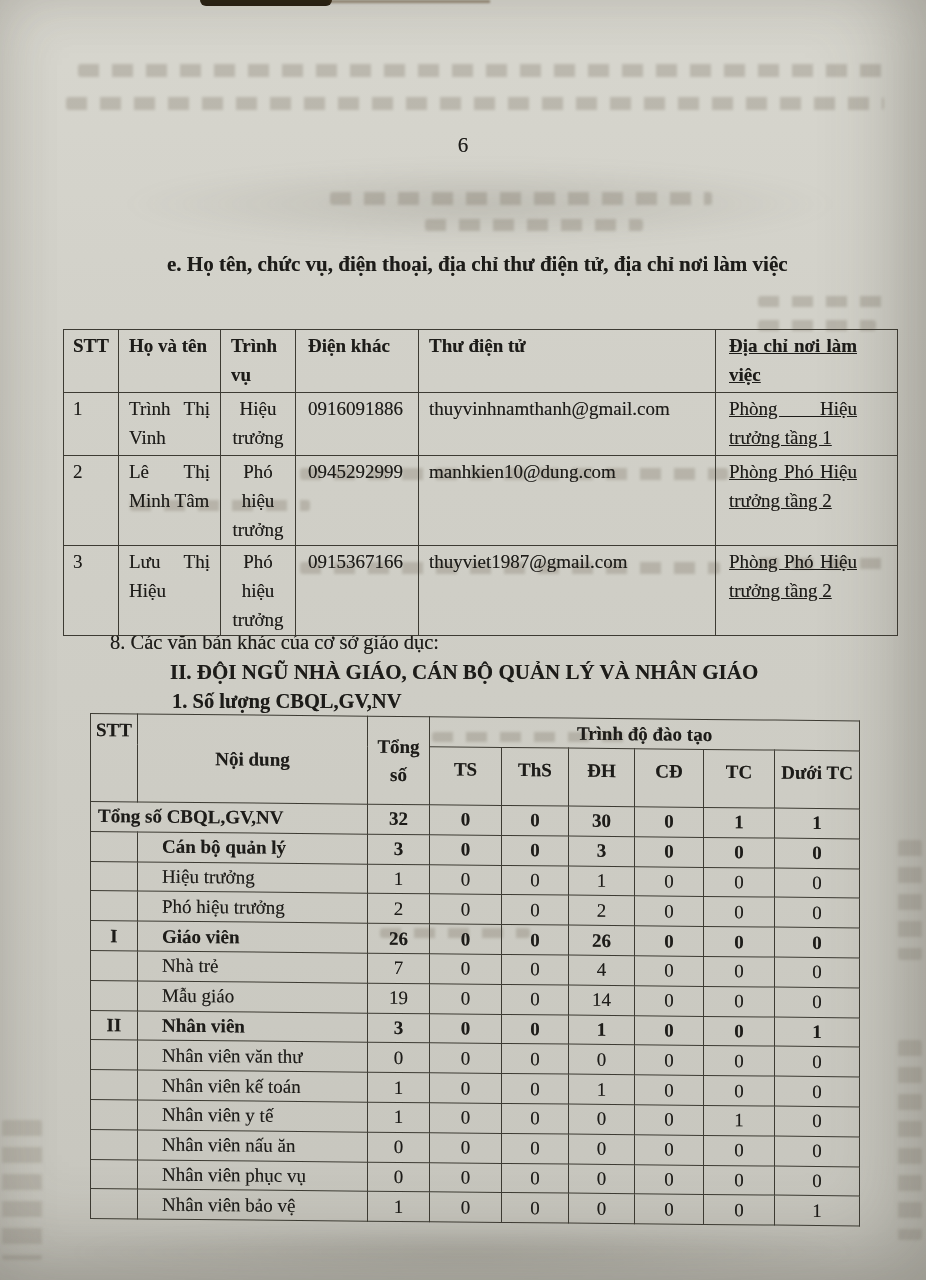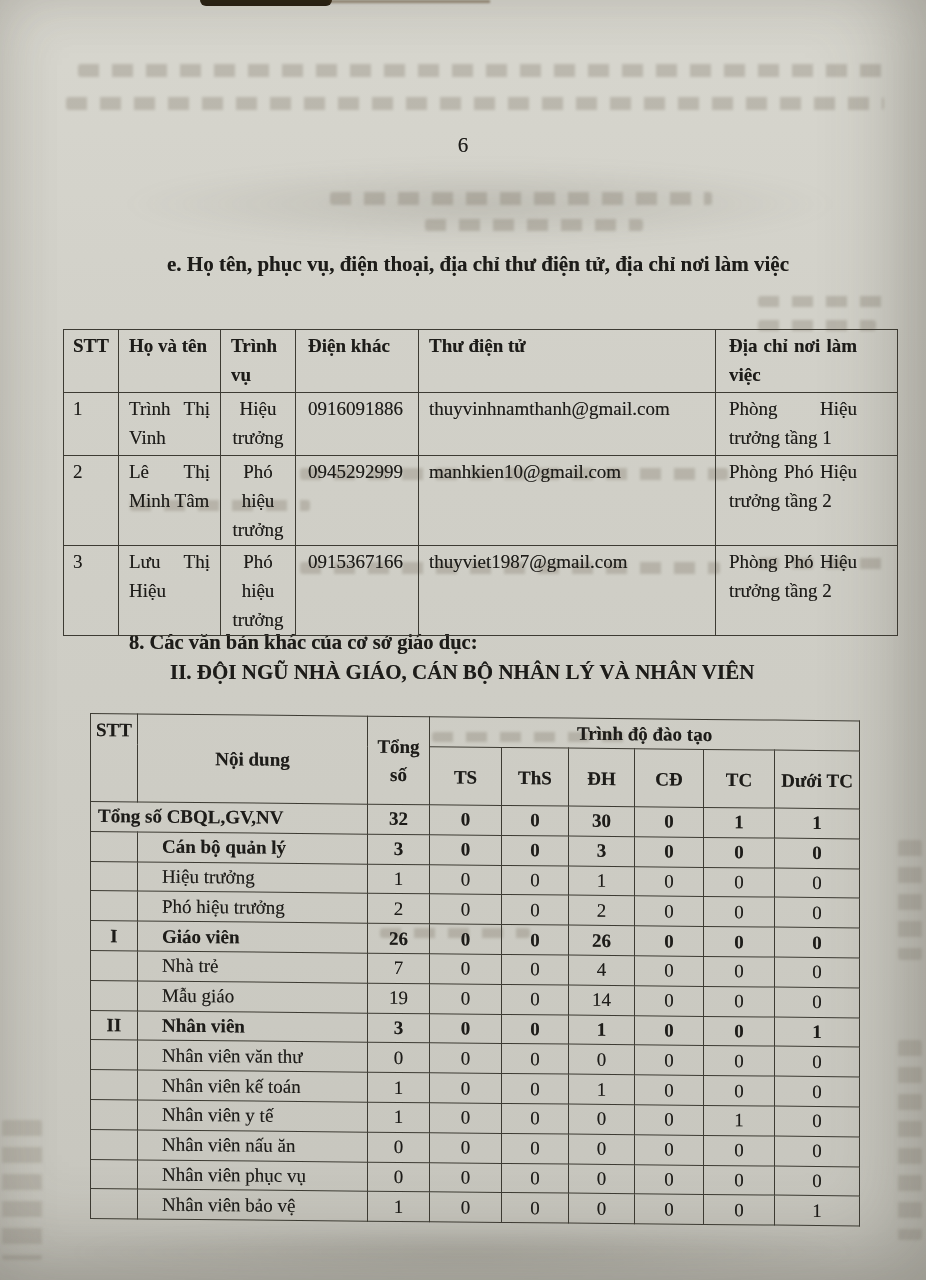--- a/index.html
+++ b/index.html
@@ -15,51 +15,51 @@
     background:radial-gradient(ellipse at center,rgba(108,105,94,.20),rgba(108,105,94,0) 70%);}
   .bleed{position:absolute;border-radius:3px;filter:blur(1.7px);opacity:.45;
     background:repeating-linear-gradient(90deg,rgba(105,95,78,.55) 0 21px,rgba(105,95,78,0) 21px 34px);}
   .bleedv{position:absolute;border-radius:3px;filter:blur(1.8px);opacity:.34;
     background:repeating-linear-gradient(180deg,rgba(105,95,78,.55) 0 16px,rgba(105,95,78,0) 16px 27px);}
 
   .txt{position:absolute;text-shadow:0 0 .6px rgba(35,32,28,.55);}
   .page-number{top:133px;left:0;width:926px;text-align:center;font-size:21px;}
   .intro{top:248px;left:112px;width:757px;font-weight:bold;font-size:21px;line-height:33px;
     text-indent:55px;text-align:left;}
-  .sec8{top:631px;left:110px;font-weight:bold;font-size:20.5px;margin-left:19px;}
+  .sec8{top:631px;left:110px;font-weight:normal;font-size:20.5px;}
   .secII{top:660px;left:170px;font-weight:bold;font-size:21px;}
   .sec1{top:690px;left:172px;font-weight:bold;font-size:20.5px;}
 
   table{position:absolute;border-collapse:collapse;table-layout:fixed;z-index:2;}
   th,td{border:1.6px solid #3d3b33;text-shadow:0 0 .6px rgba(35,32,28,.5);
     overflow:hidden;font-weight:normal;}
 
   
   #contacts{left:63px;top:329px;width:834px;font-size:19px;line-height:29px;}
   #contacts thead tr{height:61px;}
   #contacts tbody tr:nth-child(1){height:57px;}
   #contacts tbody tr:nth-child(2){height:90px;}
   #contacts tbody tr:nth-child(3){height:86px;}
   #contacts th{font-weight:bold;vertical-align:top;text-align:left;padding:1px 10px 3px;}
   #contacts td{vertical-align:top;padding:1px 10px 3px;}
   #contacts .c0{padding-left:9px;}
   #contacts .c1{text-align:justify;font-family:Liberation Serif, serif;}
   #contacts tbody .c2{text-align:center;padding:1px 6px;}
   #contacts .c3{padding-left:12px;}
-  #contacts .c5{text-align:justify;padding:1px 40px 3px 13px;}
+  #contacts .c5{text-align:justify;padding:1px 40px 3px 13px;text-decoration:underline;}
 
   
   #staff{left:90px;top:713px;width:769px;font-size:19px;line-height:28px;
     transform:skewY(.55deg);transform-origin:left top;}
   #staff thead tr:nth-child(1){height:30px;}
   #staff thead tr:nth-child(2){height:58px;}
   #staff tbody tr{height:29.8px;}
   #staff th{font-weight:bold;text-align:center;padding:0 2px;}
   #staff .stt-h{word-break:break-all;vertical-align:top;padding-top:2px;line-height:27px;}
-  #staff .lvl{vertical-align:top;padding-top:16px;line-height:27px;}
+  #staff .lvl{vertical-align:top;padding-top:8px;line-height:27px;}
   #staff td{text-align:center;padding:0 2px;}
   #staff td.lbl{text-align:left;padding:0 4px 0 24px;}
   #staff td.span2{text-align:left;padding:0 4px 0 7px;}
   #staff tr.bold td{font-weight:bold;}
 </style>
 </head>
 <body>
 
 <div class="page">
 
@@ -80,21 +80,21 @@
   <div class="bleed" style="left:758px;top:558px;width:126px;height:11px;"></div>
   <div class="bleed" style="left:432px;top:732px;width:205px;height:10px;"></div>
   <div class="bleed" style="left:380px;top:928px;width:150px;height:10px;"></div>
   <div class="bleedv" style="left:898px;top:840px;width:24px;height:120px;"></div>
   <div class="bleedv" style="left:898px;top:1040px;width:24px;height:200px;"></div>
   <div class="bleedv" style="left:2px;top:1120px;width:40px;height:140px;"></div>
 
   <div class="txt page-number">6</div>
 
   <div class="txt intro">
-    <span>e. Họ tên, phục vụ, điện thoại, địa chỉ thư điện tử, địa chỉ nơi làm việc</span><br>
+    <span>e. Họ tên, chức vụ, điện thoại, địa chỉ thư điện tử, địa chỉ nơi làm việc</span><br>
   </div>
 
   <table id="contacts">
     <colgroup>
       <col style="width:55px">
         <col style="width:102px">
         <col style="width:75px">
       <col style="width:123px">
         <col style="width:297px">
         <col style="width:182px">
@@ -116,36 +116,37 @@
           <td class="c2">Hiệu trưởng</td>
           <td class="c3">0916091886</td>
           <td class="c4">thuyvinhnamthanh@gmail.com</td>
           <td class="c5">Phòng Hiệu trưởng tầng 1</td>
         </tr>
         <tr>
           <td class="c0">2</td>
           <td class="c1">Lê Thị Minh Tâm</td>
           <td class="c2">Phó hiệu trưởng</td>
           <td class="c3">0945292999</td>
-          <td class="c4">manhkien10@gmail.com</td>
+          <td class="c4">manhkien10@dung.com</td>
           <td class="c5">Phòng Phó Hiệu trưởng tầng 2</td>
         </tr>
         <tr>
           <td class="c0">3</td>
           <td class="c1">Lưu Thị Hiệu</td>
           <td class="c2">Phó hiệu trưởng</td>
           <td class="c3">0915367166</td>
           <td class="c4">thuyviet1987@gmail.com</td>
           <td class="c5">Phòng Phó Hiệu trưởng tầng 2</td>
         </tr>
       </tbody>
   </table>
 
   <div class="txt sec8">8. Các văn bản khác của cơ sở giáo dục:</div>
-  <div class="txt secII">II. ĐỘI NGŨ NHÀ GIÁO, CÁN BỘ NHÂN LÝ VÀ NHÂN VIÊN</div>
+  <div class="txt secII">II. ĐỘI NGŨ NHÀ GIÁO, CÁN BỘ QUẢN LÝ VÀ NHÂN GIÁO</div>
+  <div class="txt sec1">1.  Số lượng CBQL,GV,NV</div>
 
   <table id="staff">
     <colgroup>
       <col style="width:47px">
         <col style="width:230px">
         <col style="width:62px">
       <col style="width:72px">
         <col style="width:67px">
         <col style="width:66px">
       <col style="width:69px">

